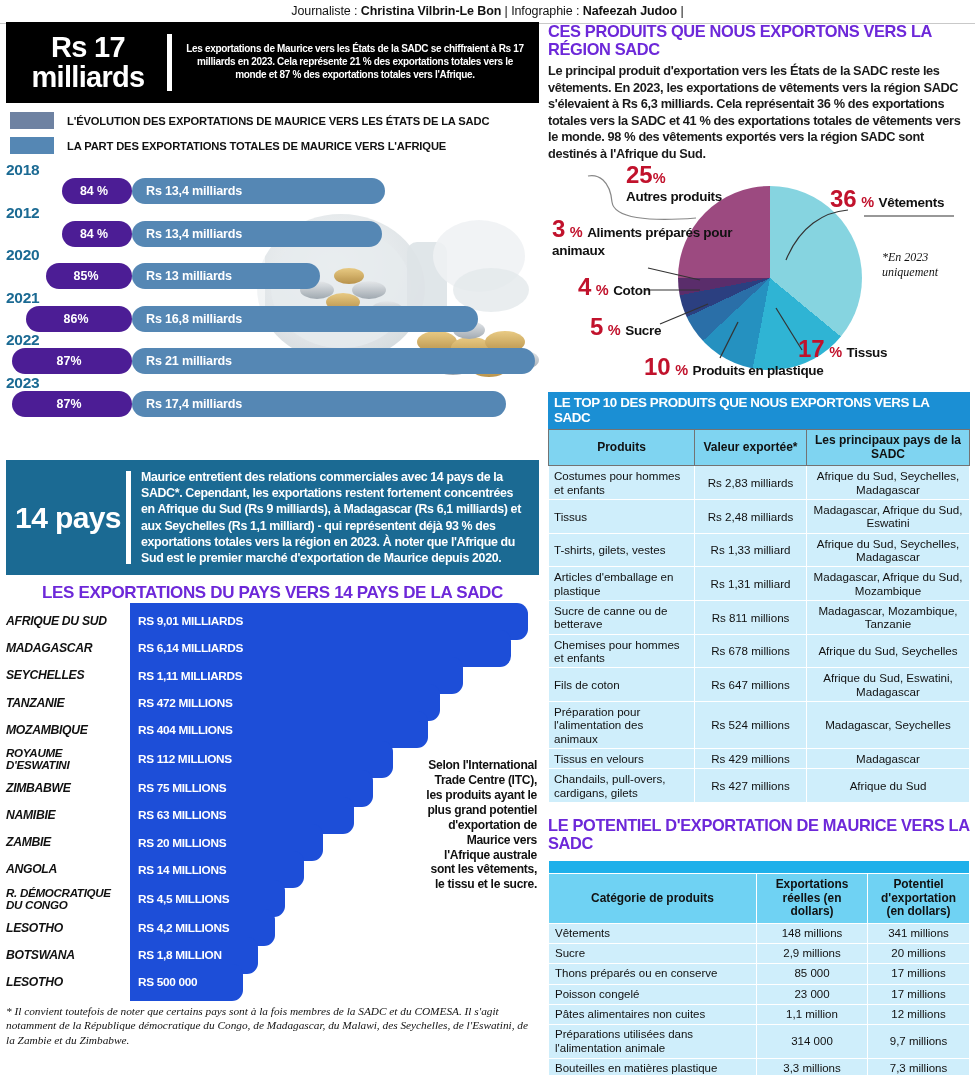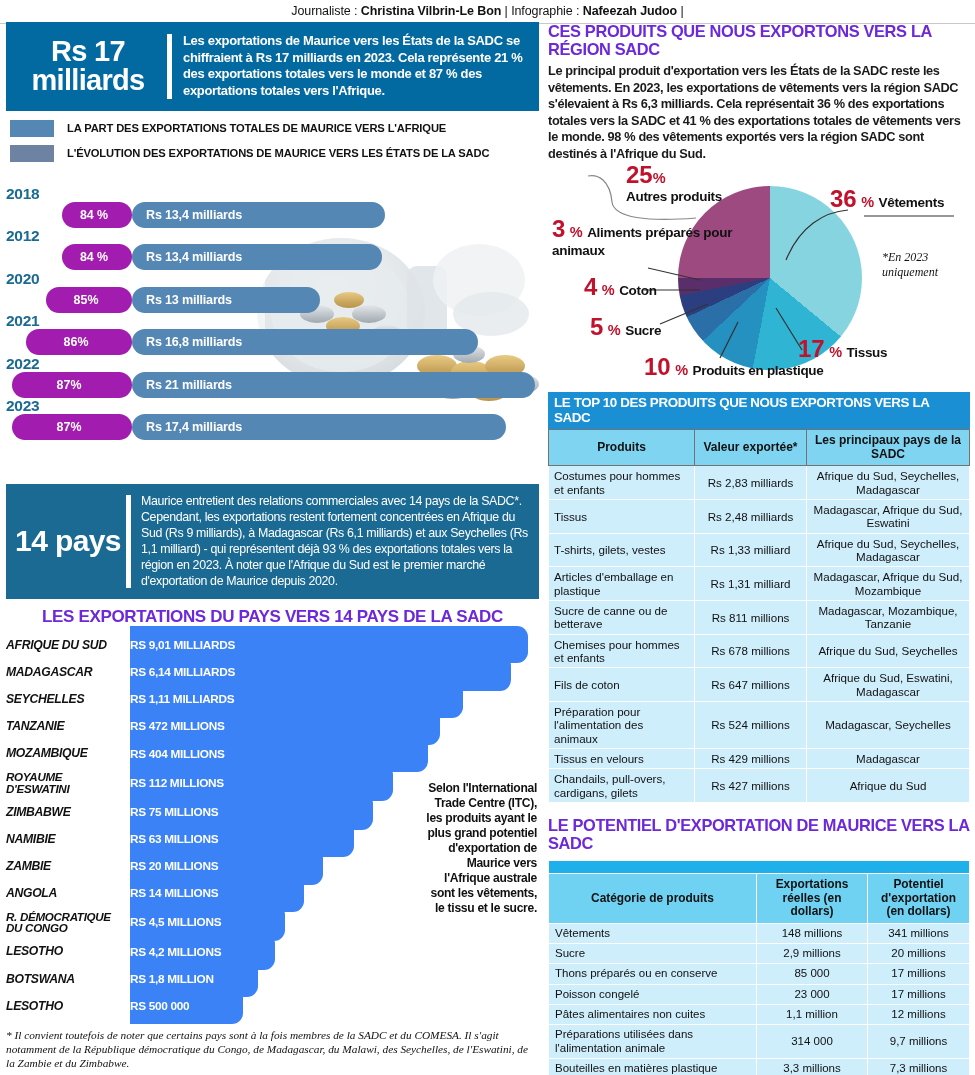--- a/index.html
+++ b/index.html
@@ -23,56 +23,56 @@
   }
   .credit b { font-weight: bold; }
   .credit-rule { border-bottom: 1px solid #c9c9c9; width: 100%; }
 
   
   .col-left  { position: absolute; left: 6px;  top: 22px; width: 533px; }
   .col-right { position: absolute; left: 548px; top: 22px; width: 422px; }
 
   
   .callout {
-    background: #0369a1;
+    background: #000000;
     color: #fff;
     display: flex;
     align-items: center;
     padding: 11px 12px 11px 6px;
   }
   .callout-big {
     font-size: 29px; font-weight: bold; line-height: 1.02;
     text-align: center; width: 152px; flex: none;
     letter-spacing: -0.7px;
   }
   .callout-div { width: 5px; background: #fff; align-self: stretch; margin: 1px 11px 1px 3px; flex: none; }
-  .callout-text { font-size: 13px; font-weight: bold; line-height: 1.285; letter-spacing: -0.32px; }
+  .callout-text { font-size: 10px; font-weight: bold; line-height: 1.285; letter-spacing: -0.32px; text-align: center; }
 
   .callout2 { background: #1b6a93; color:#fff; display:flex; align-items:center; padding: 9px 10px 9px 6px; }
   .callout2-big { font-size: 30px; font-weight: bold; line-height: 1.0; text-align: center; width: 112px; flex:none; letter-spacing:-0.6px;}
   .callout2-div { width: 5px; background: #fff; align-self: stretch; margin: 2px 10px 2px 2px; flex:none;}
-  .callout2-text { font-size: 12.4px; font-weight: normal; line-height: 1.30; letter-spacing: -0.35px; }
+  .callout2-text { font-size: 12.4px; font-weight: bold; line-height: 1.30; letter-spacing: -0.35px; }
 
   
   .legend { margin-top: 7px; }
   .legend-row { display: flex; align-items: center; height: 21px; margin-bottom: 4px; }
   .legend-sw { width: 44px; height: 17px; flex: none; margin-right: 13px; margin-left: 4px;}
   .legend-lbl { font-size: 11.2px; font-weight: bold; color: #111; letter-spacing: -0.15px; }
 
   
-  .yearchart { position: relative; margin-top: 22px; height: 298px; }
+  .yearchart { position: relative; margin-top: 6px; height: 298px; }
   .coins {
     position: absolute; right: -4px; top: 8px; width: 322px; height: 250px;
     z-index: 0; opacity: .97;
   }
   .yrow { position: relative; z-index: 2; height: 42.5px; }
   .yrlabel { font-size: 15.5px; font-weight: bold; color: #1b6a93; line-height: 15px; letter-spacing: -0.3px; }
   .ybars { position: relative; height: 26px; margin-top: 1px; }
   .pct-pill {
-    position: absolute; top: 0; height: 26px; background: #a21caf;
+    position: absolute; top: 0; height: 26px; background: #4c1d95;
     border-radius: 13px; color: #fff; font-size: 12.4px; font-weight: bold;
     display: flex; align-items: center; justify-content: center; padding-right: 6px;
   }
   .val-bar {
     position: absolute; top: 0; left: 126px; height: 26px; background: #5587b4;
     border-radius: 13px; color: #fff; font-size: 12.6px; font-weight: bold;
     display: flex; align-items: center; padding-left: 14px; letter-spacing: -0.2px;
   }
 
   
@@ -85,23 +85,23 @@
   
   .countries { margin-top: 5px; position: relative; }
   .crow { display: flex; align-items: center; height: 27.2px; }
   .cname {
     width: 124px; flex: none; font-size: 12.2px; font-weight: bold;
     font-style: italic; color: #111; line-height: 1.02; letter-spacing: -0.3px;
     padding-right: 5px;
   }
   .cname.two { font-size: 11.6px; }
   .cbar {
-    height: 37px; background: #3b82f6; border-radius: 0 11px 11px 0;
+    height: 37px; background: #1d4ed8; border-radius: 0 11px 11px 0;
     color: #fff; font-size: 11.8px; font-weight: bold; display: flex;
-    align-items: center; letter-spacing: -0.3px; white-space: nowrap;
+    align-items: center; padding-left: 8px; letter-spacing: -0.3px; white-space: nowrap;
   }
   .itc-note {
     position: absolute; right: 2px; top: 150px; width: 118px;
     font-size: 12.1px; font-weight: bold; line-height: 1.24;
     text-align: right; letter-spacing: -0.3px; color:#111;
   }
   .footnote {
     margin-top: 8px; font-size: 11.3px; font-style: italic;
     font-family: "Liberation Serif", serif; line-height: 1.28; color: #111;
   }
@@ -162,26 +162,26 @@
   <div class="col-left">
 
     <div class="callout">
       <div class="callout-big">Rs 17 milliards</div>
       <div class="callout-div"></div>
       <div class="callout-text">Les exportations de Maurice vers les États de la SADC se chiffraient à Rs 17 milliards en 2023. Cela représente 21 % des exportations totales vers le monde et 87 % des exportations totales vers l'Afrique.</div>
     </div>
 
     <div class="legend">
       <div class="legend-row">
+        <div class="legend-sw" style="background:#6e82a2"></div>
+        <div class="legend-lbl">L'ÉVOLUTION DES EXPORTATIONS DE MAURICE VERS LES ÉTATS DE LA SADC</div>
+      </div>
+      <div class="legend-row">
         <div class="legend-sw" style="background:#5587b4"></div>
         <div class="legend-lbl">LA PART DES EXPORTATIONS TOTALES DE MAURICE VERS L'AFRIQUE</div>
-      </div>
-      <div class="legend-row">
-        <div class="legend-sw" style="background:#6e82a2"></div>
-        <div class="legend-lbl">L'ÉVOLUTION DES EXPORTATIONS DE MAURICE VERS LES ÉTATS DE LA SADC</div>
       </div>
     </div>
 
     <div class="yearchart">
       <svg class="coins" viewBox="0 0 322 250">
         <defs>
           <radialGradient id="jarG" cx="45%" cy="35%" r="70%">
             <stop offset="0%" stop-color="#f2f4f5"></stop>
               <stop offset="70%" stop-color="#dfe4e7"></stop>
               <stop offset="100%" stop-color="#cfd6da"></stop>
@@ -370,21 +370,21 @@
         <span class="num">25</span><span class="pc">%</span><br>
         <span class="nm">Autres produits</span>
       </div>
 
       <div class="pielbl" style="left:4px;top:52px;text-align:left;width:190px">
         <span class="num">3</span>
         <span class="pc">%</span>
         <span class="nm">Aliments préparés pour animaux</span>
       </div>
 
-      <div class="pielbl" style="left:36px;top:110px">
+      <div class="pielbl" style="left:30px;top:110px">
         <span class="num">4</span>
         <span class="pc">%</span>
         <span class="nm">Coton</span>
       </div>
 
       <div class="pielbl" style="left:42px;top:150px">
         <span class="num">5</span>
         <span class="pc">%</span>
         <span class="nm">Sucre</span>
       </div>

